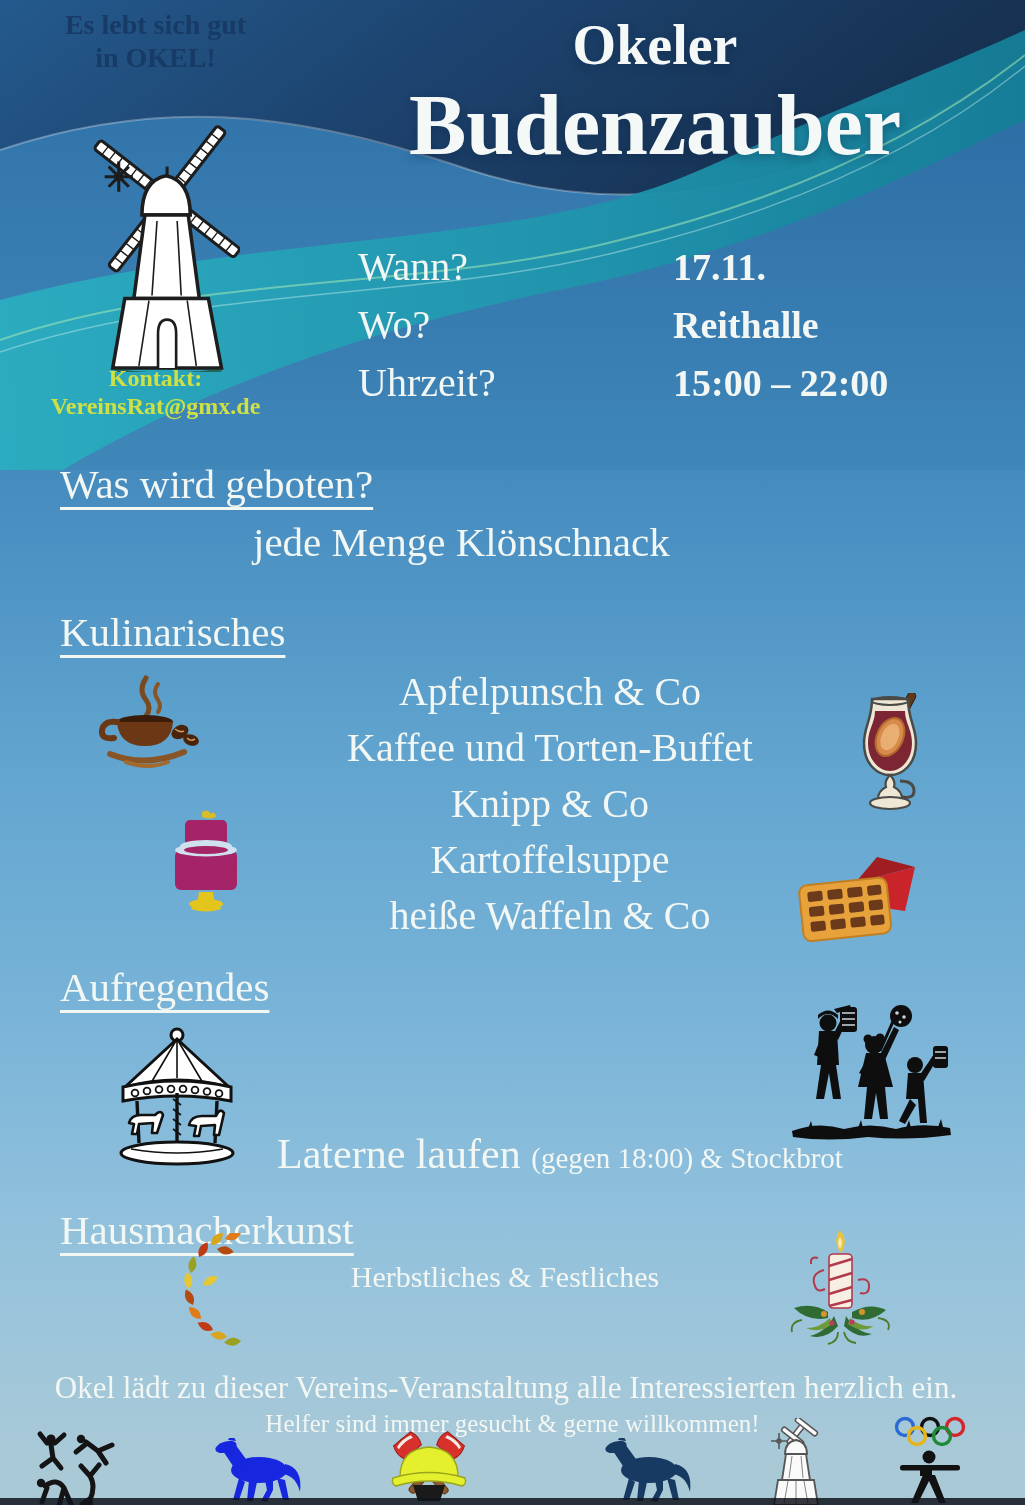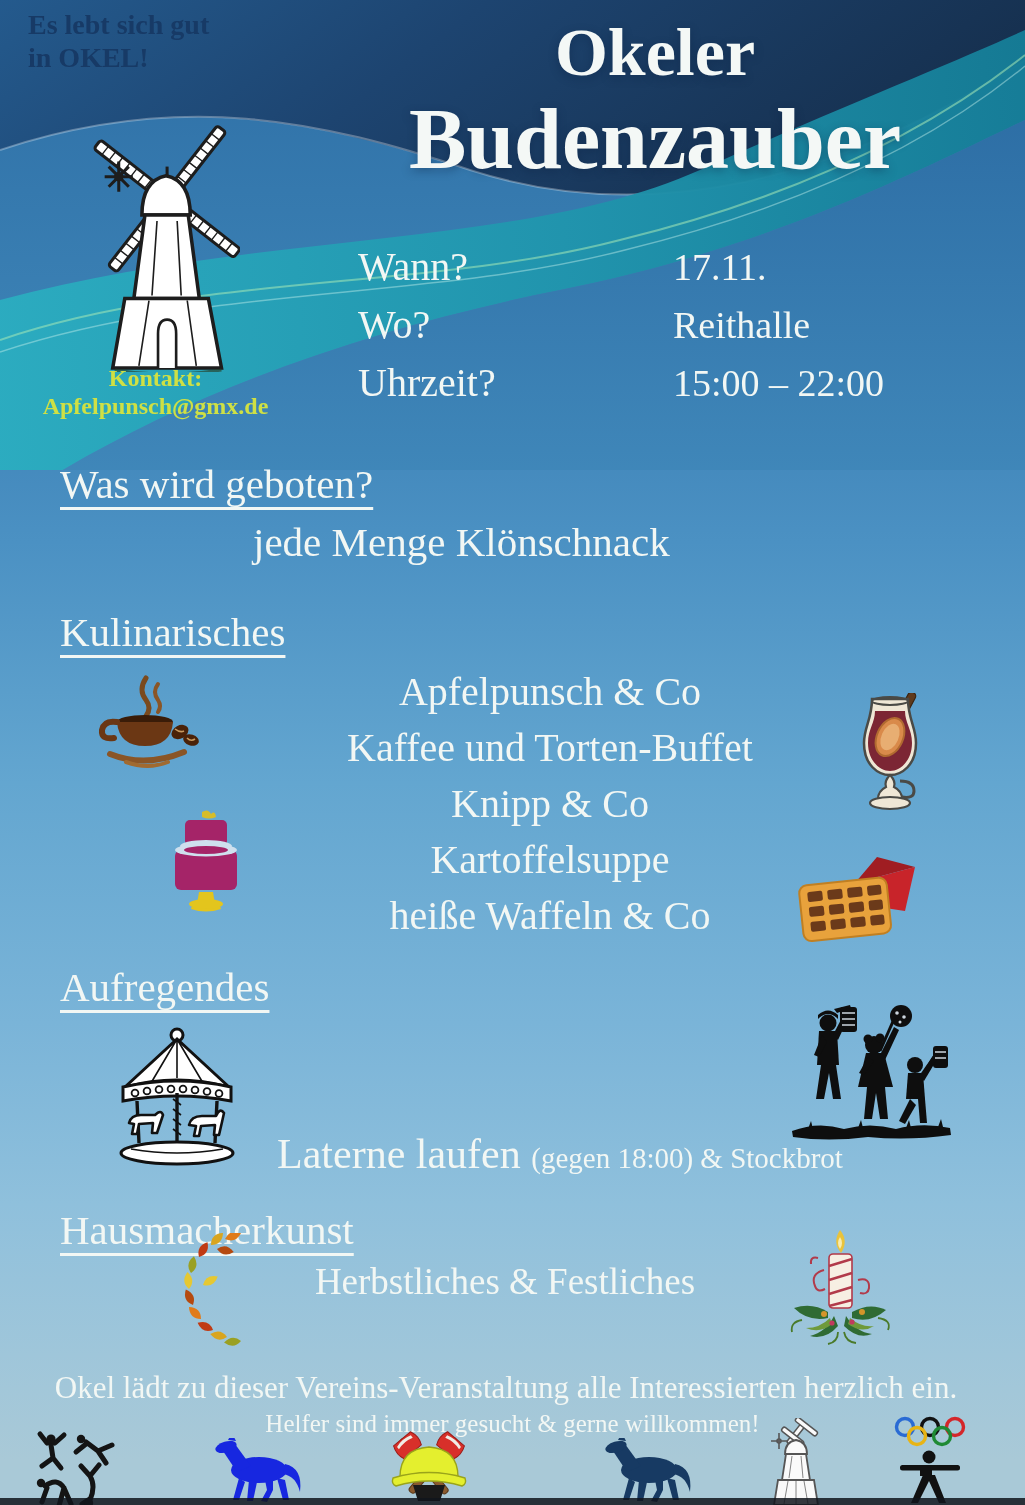--- a/index.html
+++ b/index.html
@@ -5,47 +5,47 @@
   html,body{margin:0;padding:0;background:#222;}
   .poster{
     position:relative;width:1025px;height:1505px;overflow:hidden;
     font-family:"Liberation Serif","DejaVu Serif",serif;
     background:linear-gradient(180deg,#2a6ba1 0%,#3c81b6 24%,#4b91c3 36%,#63a6d0 52%,
       #7ab4d8 68%,#8fc0dc 80%,#9fc6da 90%,#a9c9d7 97%,#a9c9d7 100%);
   }
   .wave-wrap{position:absolute;left:0;top:0;width:1025px;height:470px;}
   .txt{color:#f2f7f4;}
   .abs{position:absolute;}
-  .tagline{left:28px;top:8px;width:255px;text-align:left;font-weight:bold;
+  .tagline{left:28px;top:8px;width:255px;text-align:center;font-weight:bold;
     font-size:28px;line-height:33px;color:#173a66;}
   .title-block{left:285px;top:12px;width:740px;text-align:center;font-weight:bold;
     color:#f4f8f6;text-shadow:0 3px 10px rgba(10,30,60,.35);}
-  .title-l1{font-size:68px;line-height:1.18;}
+  .title-l1{font-size:56px;line-height:1.18;}
   .title-l2{font-size:86px;line-height:1.0;margin-top:4px;}
   .windmill-main{left:68px;top:80px;width:172px;height:292px;}
   .contact{left:18px;top:364px;width:275px;text-align:center;font-weight:bold;
     font-size:24px;line-height:28px;color:#cfe044;}
   .info-grid{left:358px;top:238px;width:620px;font-size:40px;line-height:58px;}
   .info-row{display:flex;}
   .info-label{width:315px;}
-  .info-value{flex:1;font-size:38px;}
+  .info-value{flex:1;font-size:38px;font-weight:bold;}
   .heading{font-size:41px;text-decoration:underline;text-decoration-thickness:2.5px;
     text-underline-offset:9px;text-decoration-skip-ink:none;}
   .h-offer{left:60px;top:460px;}
   .offer-item{left:253px;top:518px;font-size:41px;}
   .h-kulin{left:60px;top:608px;}
   .kulin-items{left:248px;top:664px;width:604px;text-align:center;
     font-size:40px;line-height:56px;}
   .h-aufr{left:60px;top:963px;}
   .aufr-items{left:248px;top:1018px;width:604px;text-align:center;
     font-size:40px;line-height:56px;}
   .laterne-line{left:130px;top:1130px;width:860px;text-align:center;font-size:42px;}
   .laterne-suffix{font-size:29px;}
   .h-haus{left:60px;top:1206px;}
-  .haus-item{left:205px;top:1260px;width:600px;text-align:center;font-size:37px;}
+  .haus-item{left:205px;top:1260px;width:600px;text-align:center;font-size:30px;}
   .icon{position:absolute;}
   .ic-coffee{left:88px;top:670px;width:112px;height:108px;}
   .ic-cake{left:163px;top:808px;width:86px;height:108px;}
   .ic-punch{left:848px;top:693px;width:88px;height:128px;}
   .ic-waffle{left:793px;top:853px;width:140px;height:92px;}
   .ic-carousel{left:103px;top:1023px;width:148px;height:148px;}
   .ic-lantern{left:788px;top:993px;width:178px;height:152px;}
   .ic-leaves{left:173px;top:1233px;width:88px;height:118px;}
   .ic-candle{left:768px;top:1228px;width:138px;height:122px;}
   .footer-invite{left:0;top:1370px;width:1012px;text-align:center;font-size:31px;}
@@ -124,21 +124,21 @@
       <path d="M88,140 L83,214 M108,140 L112,214" stroke="#1d1d1d" stroke-width="1.6"></path>
       <path d="M56,217 L139,217 L152,286 L44,286 Z" fill="#fff" stroke="#1d1d1d" stroke-width="3.5"></path>
       <path d="M80,219 L70,284 M118,219 L127,284" stroke="#1d1d1d" stroke-width="1.6"></path>
       <path d="M89,286 L89,252 Q89,238 98,238 Q107,238 107,252 L107,286" fill="#fff" stroke="#1d1d1d" stroke-width="2.6"></path>
       <path d="M46,288 Q98,296 152,288" fill="none" stroke="#28402a" stroke-width="3" opacity="0.65"></path>
     </svg>
   </div>
 
   <div class="abs contact">
     <div>Kontakt:</div>
-    <div>Apfelpunsch@gmx.de</div>
+    <div>VereinsRat@gmx.de</div>
   </div>
 
   <div class="abs title-block">
     <div class="title-l1">Okeler</div>
     <div class="title-l2">Budenzauber</div>
   </div>
 
   <div class="abs info-grid txt">
     <div class="info-row">
       <div class="info-label">Wann?</div>

